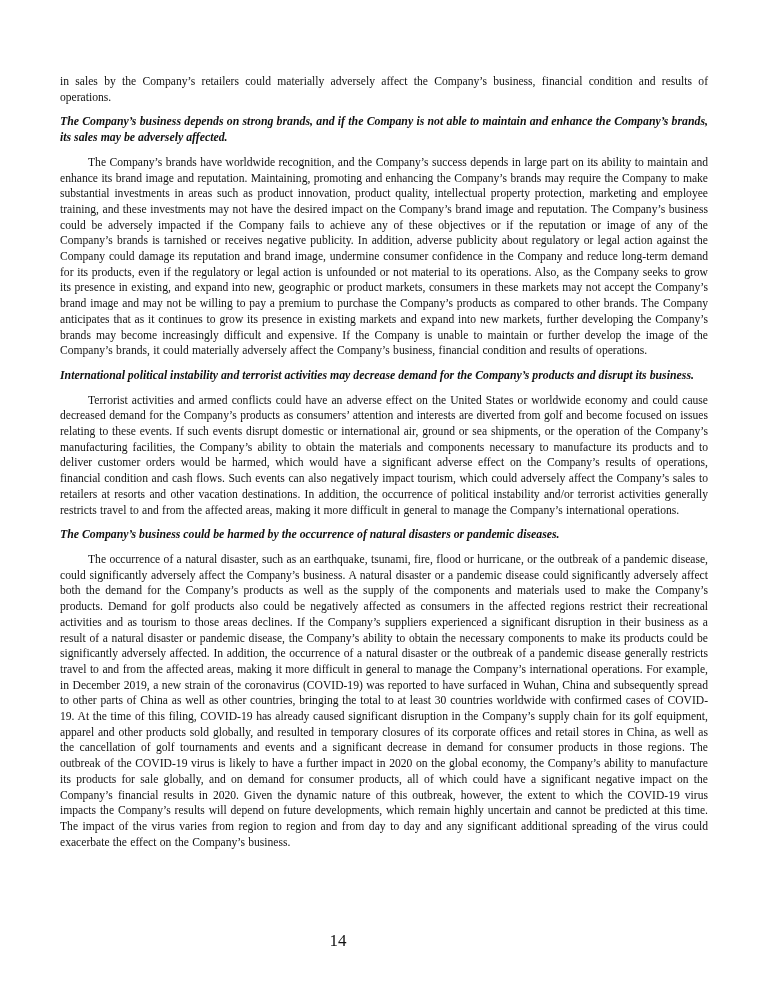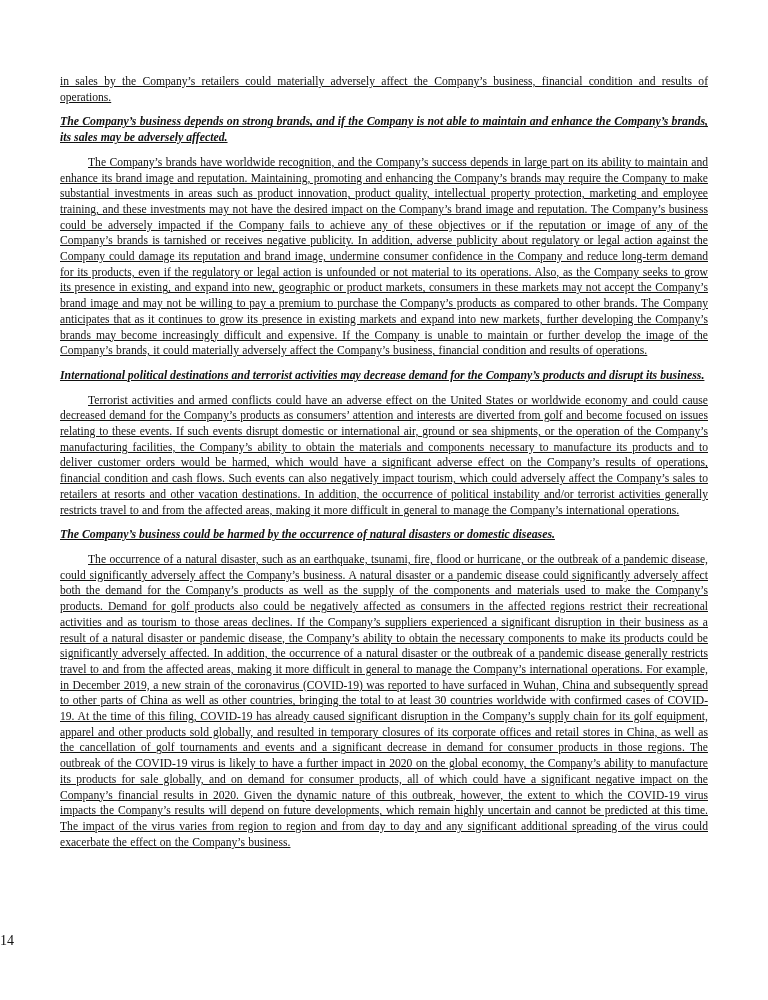--- a/index.html
+++ b/index.html
@@ -14,21 +14,20 @@
     color: #111111;
     position: relative;
     overflow: hidden;
   }
   .page {
     position: relative;
     width: 768px;
     height: 1000px;
     box-sizing: border-box;
     padding: 74px 60px 0 60px;
-    text-decoration: underline;
   }
   .para {
     font-size: 11.6px;
     line-height: 15.7px;
     text-align: justify;
     margin: 0 0 9px 0;
     text-indent: 28px;
     word-spacing: 0.4px;
   }
   .para.no-indent {
@@ -40,39 +39,39 @@
     font-weight: bold;
     font-style: italic;
     text-align: justify;
     margin: 8px 0 9px 0;
   }
   .page-number {
     position: absolute;
     top: 933px;
     left: 0;
     width: 676px;
-    text-align: left;
-    font-size: 14px;
+    text-align: center;
+    font-size: 17px;
     line-height: 15px;
   }
 </style>
 </head>
 <body>
 
 <main class="page">
 
   <p class="para no-indent">in sales by the Company’s retailers could materially adversely affect the Company’s business, financial condition and results of operations.</p>
 
   <h2 class="heading">The Company’s business depends on strong brands, and if the Company is not able to maintain and enhance the Company’s brands, its sales may be adversely affected.</h2>
 
   <p class="para">The Company’s brands have worldwide recognition, and the Company’s success depends in large part on its ability to maintain and enhance its brand image and reputation. Maintaining, promoting and enhancing the Company’s brands may require the Company to make substantial investments in areas such as product innovation, product quality, intellectual property protection, marketing and employee training, and these investments may not have the desired impact on the Company’s brand image and reputation. The Company’s business could be adversely impacted if the Company fails to achieve any of these objectives or if the reputation or image of any of the Company’s brands is tarnished or receives negative publicity. In addition, adverse publicity about regulatory or legal action against the Company could damage its reputation and brand image, undermine consumer confidence in the Company and reduce long-term demand for its products, even if the regulatory or legal action is unfounded or not material to its operations. Also, as the Company seeks to grow its presence in existing, and expand into new, geographic or product markets, consumers in these markets may not accept the Company’s brand image and may not be willing to pay a premium to purchase the Company’s products as compared to other brands. The Company anticipates that as it continues to grow its presence in existing markets and expand into new markets, further developing the Company’s brands may become increasingly difficult and expensive. If the Company is unable to maintain or further develop the image of the Company’s brands, it could materially adversely affect the Company’s business, financial condition and results of operations.</p>
 
-  <h2 class="heading">International political destinations and terrorist activities may decrease demand for the Company’s products and disrupt its business.</h2>
+  <h2 class="heading">International political instability and terrorist activities may decrease demand for the Company’s products and disrupt its business.</h2>
 
   <p class="para">Terrorist activities and armed conflicts could have an adverse effect on the United States or worldwide economy and could cause decreased demand for the Company’s products as consumers’ attention and interests are diverted from golf and become focused on issues relating to these events. If such events disrupt domestic or international air, ground or sea shipments, or the operation of the Company’s manufacturing facilities, the Company’s ability to obtain the materials and components necessary to manufacture its products and to deliver customer orders would be harmed, which would have a significant adverse effect on the Company’s results of operations, financial condition and cash flows. Such events can also negatively impact tourism, which could adversely affect the Company’s sales to retailers at resorts and other vacation destinations. In addition, the occurrence of political instability and/or terrorist activities generally restricts travel to and from the affected areas, making it more difficult in general to manage the Company’s international operations.</p>
 
-  <h2 class="heading">The Company’s business could be harmed by the occurrence of natural disasters or domestic diseases.</h2>
+  <h2 class="heading">The Company’s business could be harmed by the occurrence of natural disasters or pandemic diseases.</h2>
 
   <p class="para">The occurrence of a natural disaster, such as an earthquake, tsunami, fire, flood or hurricane, or the outbreak of a pandemic disease, could significantly adversely affect the Company’s business. A natural disaster or a pandemic disease could significantly adversely affect both the demand for the Company’s products as well as the supply of the components and materials used to make the Company’s products. Demand for golf products also could be negatively affected as consumers in the affected regions restrict their recreational activities and as tourism to those areas declines. If the Company’s suppliers experienced a significant disruption in their business as a result of a natural disaster or pandemic disease, the Company’s ability to obtain the necessary components to make its products could be significantly adversely affected. In addition, the occurrence of a natural disaster or the outbreak of a pandemic disease generally restricts travel to and from the affected areas, making it more difficult in general to manage the Company’s international operations. For example, in December 2019, a new strain of the coronavirus (COVID-19) was reported to have surfaced in Wuhan, China and subsequently spread to other parts of China as well as other countries, bringing the total to at least 30 countries worldwide with confirmed cases of COVID-19. At the time of this filing, COVID-19 has already caused significant disruption in the Company’s supply chain for its golf equipment, apparel and other products sold globally, and resulted in temporary closures of its corporate offices and retail stores in China, as well as the cancellation of golf tournaments and events and a significant decrease in demand for consumer products in those regions. The outbreak of the COVID-19 virus is likely to have a further impact in 2020 on the global economy, the Company’s ability to manufacture its products for sale globally, and on demand for consumer products, all of which could have a significant negative impact on the Company’s financial results in 2020. Given the dynamic nature of this outbreak, however, the extent to which the COVID-19 virus impacts the Company’s results will depend on future developments, which remain highly uncertain and cannot be predicted at this time.  The impact of the virus varies from region to region and from day to day and any significant additional spreading of the virus could exacerbate the effect on the Company’s business.</p>
 
   <footer class="page-number">14</footer>
 
 </main>
 
 </body></html>

